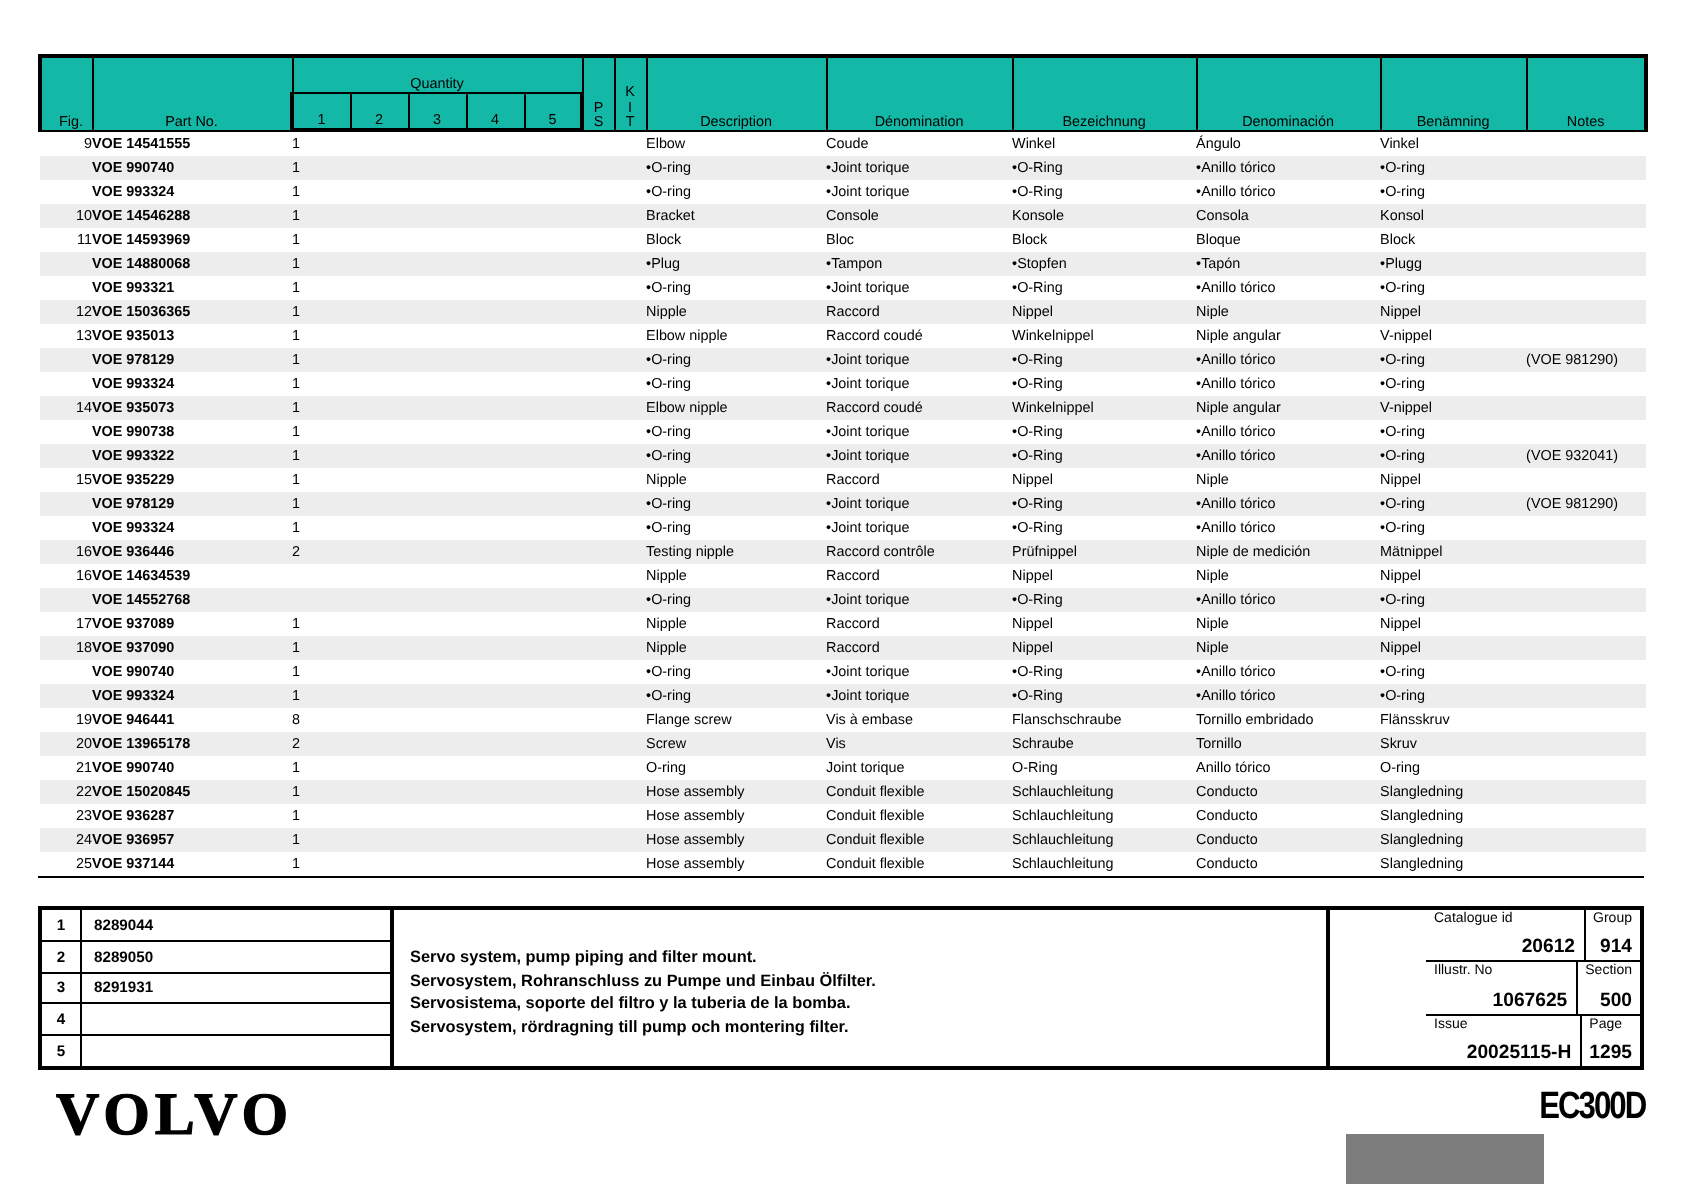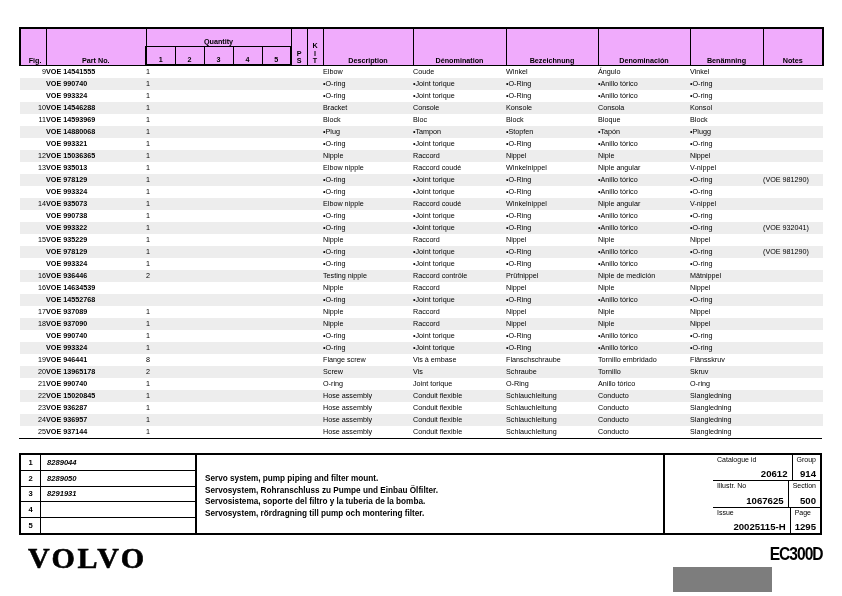--- a/index.html
+++ b/index.html
@@ -24,27 +24,27 @@
     width: 803px;
   }
   table.parts {
     border-collapse: collapse;
     width: 803px;
     table-layout: fixed;
     font-size: 7.2px;
   }
   table.parts thead th {
     border: 1px solid #000;
-    font-weight: bold;
+    font-weight: normal;
     font-size: 7.2px;
     padding: 0;
     vertical-align: bottom;
     text-align: center;
     height: 14px;
-    background: #f0abfc;
+    background: #14b8a6;
   }
   thead tr.top-row th { height: 17px; }
   thead tr.bot-row th { height: 17px; }
 
   th.qty-group { vertical-align: middle; }
   th.hdr-left {
     text-align: left;
     padding-left: 3px;
     vertical-align: bottom;
     padding-bottom: 1px;
@@ -127,21 +127,20 @@
     font-weight: bold;
     font-size: 7.6px;
   }
   .fig-val {
     flex: 1;
     display: flex;
     align-items: center;
     padding-left: 6px;
     font-weight: bold;
     font-size: 7.6px;
-    font-style: italic;
   }
 
   .desc-col {
     flex: 1;
     box-sizing: border-box;
     padding: 18px 0 0 8px;
     border-right: 2px solid #000;
   }
   .desc-line {
     font-weight: bold;

